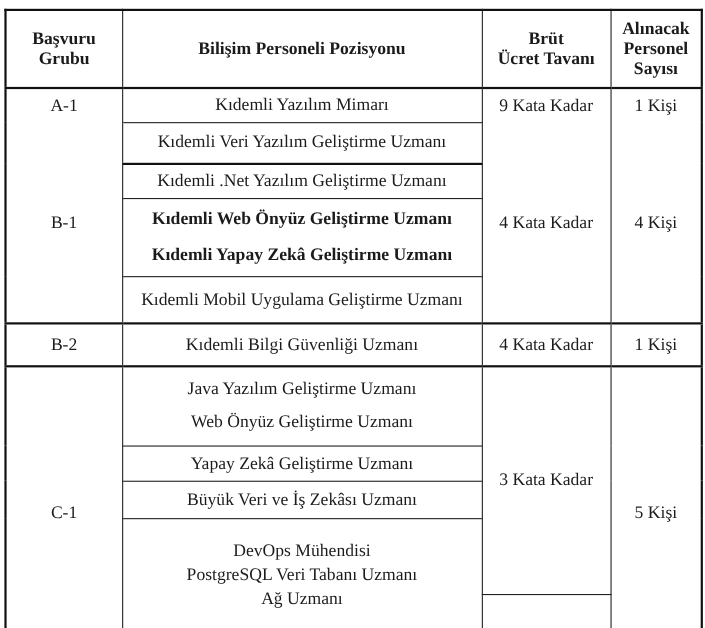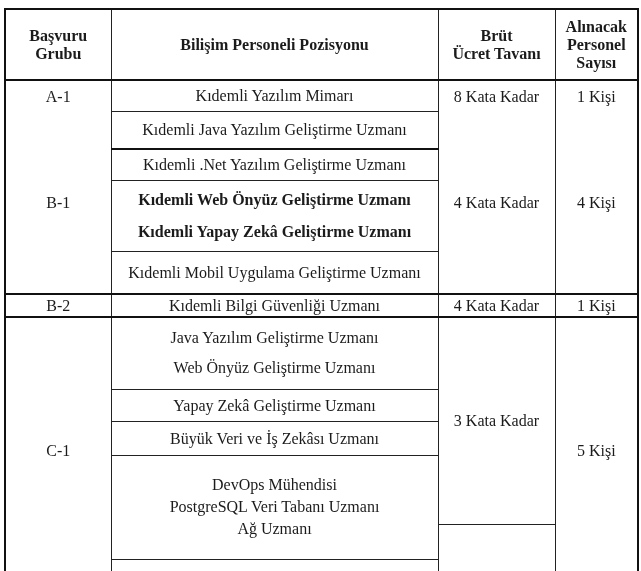--- a/index.html
+++ b/index.html
@@ -66,42 +66,42 @@
       <th class="bb2">Brüt
 Ücret Tavanı</th>
       <th class="bb2">Alınacak
 Personel
 Sayısı</th>
     </tr>
 
     <tr style="height:31px">
       <td class="bb0">A-1</td>
       <td class="bb1">Kıdemli Yazılım Mimarı</td>
-      <td class="bb0">8 Kata Kadar</td>
+      <td class="bb0">9 Kata Kadar</td>
       <td class="bb0">1 Kişi</td>
     </tr>
 
     <tr style="height:38px">
       <td class="bb2" rowspan="4">B-1</td>
-      <td class="bb2">Kıdemli Java Yazılım Geliştirme Uzmanı</td>
+      <td class="bb2">Kıdemli Veri Yazılım Geliştirme Uzmanı</td>
       <td class="bb2" rowspan="4">4 Kata Kadar</td>
       <td class="bb2" rowspan="4">4 Kişi</td>
     </tr>
     <tr style="height:31px">
       <td class="bb1">Kıdemli .Net Yazılım Geliştirme Uzmanı</td>
     </tr>
     <tr style="height:71px">
       <td class="bb1 lh32">Kıdemli Web Önyüz Geliştirme Uzmanı
 Kıdemli Yapay Zekâ Geliştirme Uzmanı</td>
     </tr>
     <tr style="height:43px">
       <td class="bb2">Kıdemli Mobil Uygulama Geliştirme Uzmanı</td>
     </tr>
 
-    <tr style="height:23px">
+    <tr style="height:39px">
       <td class="bb2">B-2</td>
       <td class="bb2">Kıdemli Bilgi Güvenliği Uzmanı</td>
       <td class="bb2">4 Kata Kadar</td>
       <td class="bb2">1 Kişi</td>
     </tr>
 
     <tr style="height:72px">
       <td class="bb0" rowspan="6">C-1</td>
       <td class="bb1 lh30">Java Yazılım Geliştirme Uzmanı
 Web Önyüz Geliştirme Uzmanı</td>

